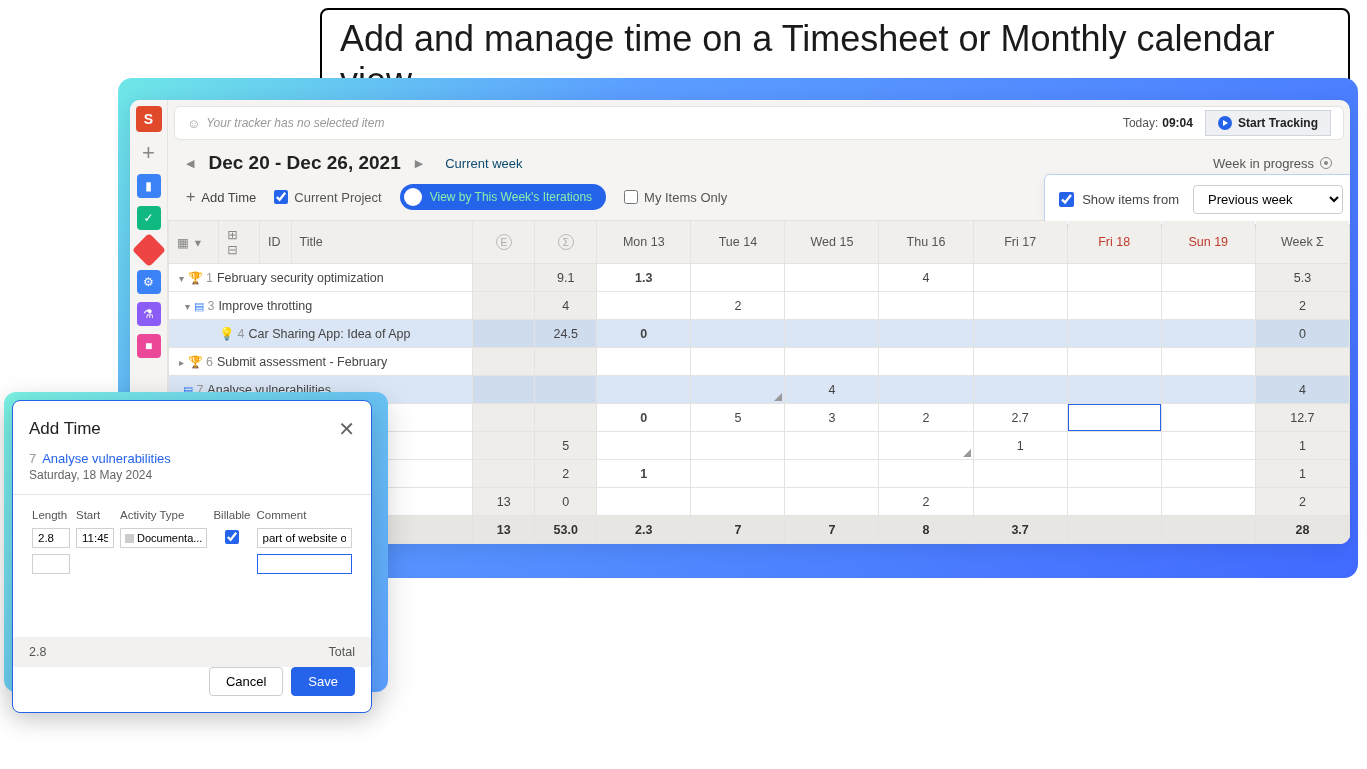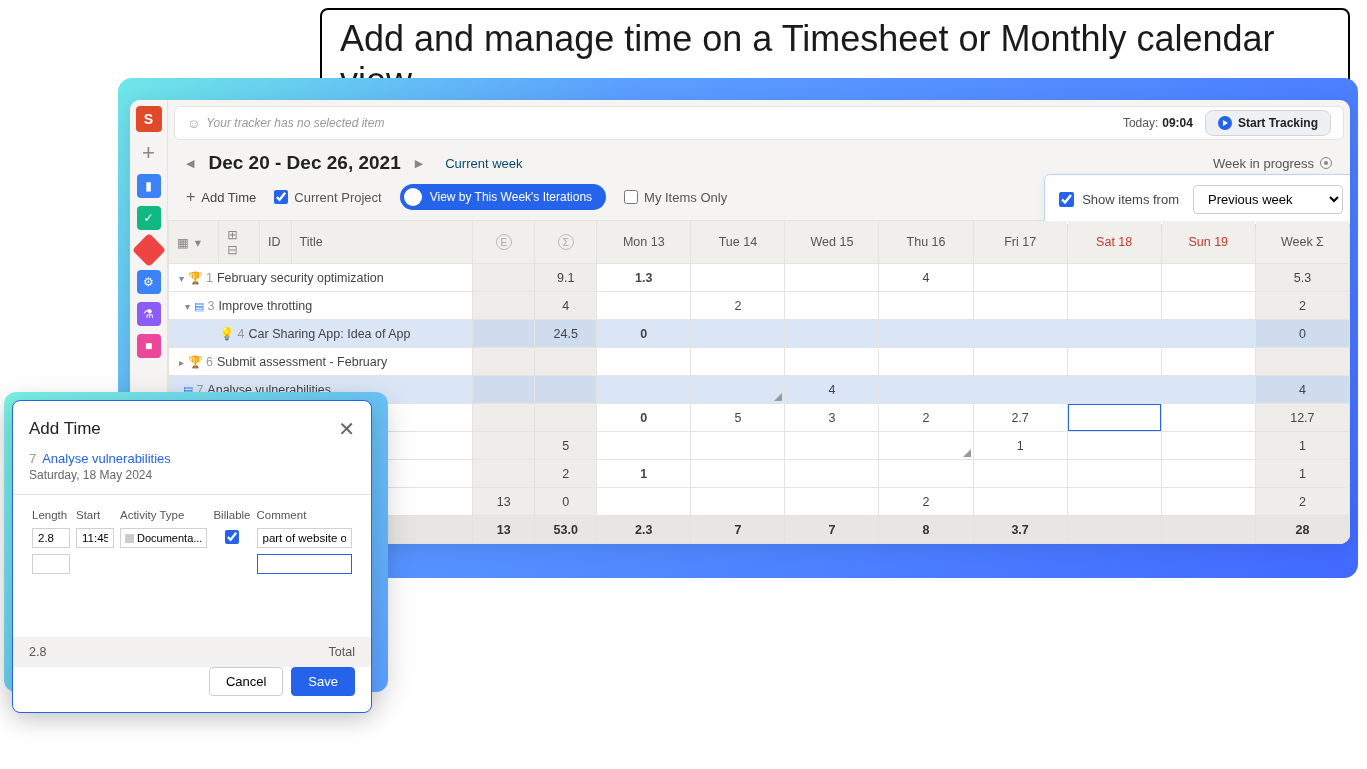--- a/index.html
+++ b/index.html
@@ -37,21 +37,21 @@
 .topbar {
   height: 34px; background: #fff; border-bottom: 1px solid #e5e3e0;
   display: flex; align-items: center; padding: 0 12px; font-size: 12px; color: #999;
   margin: 6px 6px 0 6px; border-radius: 6px; border:1px solid #e5e3e0;
 }
 .topbar .clock-icon { margin-right: 6px; font-size:13px;}
 .topbar .status { font-style: italic; flex:1;}
 .topbar .today-label { color:#555; margin-right:4px;}
 .topbar .today-time { color:#222; font-weight:600; margin-right:12px;}
 .topbar .start-btn {
-  background: #eef0f3; border:1px solid #d0d5dc; padding: 5px 12px; border-radius: 8px;
+  background: #eef0f3; border:1px solid #d0d5dc; padding: 5px 12px; border-radius: 0;
   color:#222; font-weight:600; display:flex; align-items:center; gap:6px; font-style:normal;
 }
 .topbar .start-btn .play { width:14px;height:14px;background:#2563eb;border-radius:50%;display:flex;align-items:center;justify-content:center;}
 .topbar .start-btn .play::after{content:'';border-left:5px solid #fff;border-top:3px solid transparent;border-bottom:3px solid transparent;margin-left:2px;}
 
 .header {
   padding: 12px 18px 4px 18px; display:flex; align-items:center; gap:14px;
 }
 .header .nav-arrow { color:#888; font-size:11px; cursor:pointer;}
 .header .range { font-size: 19px; font-weight:700; color:#222;}
@@ -62,21 +62,21 @@
 .header .wip .dot::after{content:'';position:absolute;width:4px;height:4px;background:#888;border-radius:50%;top:3px;left:3px;}
 
 .toolbar {
   padding: 6px 18px 10px 18px; display:flex; align-items:center; gap:18px; font-size:13px; position:relative;
 }
 .toolbar .addtime { display:flex;align-items:center;gap:6px;color:#444;font-weight:500;}
 .toolbar .addtime .plus{font-size:16px;color:#666;}
 .toolbar .chk { display:flex;align-items:center;gap:6px;color:#555;}
 .toolbar .chk input{width:14px;height:14px;accent-color:#2563eb;}
 .toolbar .toggle-pill {
-  background:#2563eb; color:#ffffff; border-radius:14px; padding:4px 14px 4px 4px;
+  background:#2563eb; color:#86efac; border-radius:14px; padding:4px 14px 4px 4px;
   display:flex;align-items:center;gap:8px;font-size:12px;
 }
 .toolbar .toggle-pill .knob{width:18px;height:18px;background:#fff;border-radius:50%;}
 
 .show-box {
   position:absolute; right:-8px; top:-4px; background:#fff;border:1.5px solid #bcd3f7;border-radius:6px;
   padding:10px 14px;display:flex;align-items:center;gap:14px; box-shadow:0 2px 8px rgba(0,0,0,0.06);
 }
 .show-box .lbl{display:flex;align-items:center;gap:8px;color:#444;font-size:13px;}
 .show-box .lbl input{width:15px;height:15px;accent-color:#2563eb;}
@@ -215,21 +215,21 @@
             <th style="width:38px;text-align:left"><span style="color:#888">⊞ ⊟</span></th>
             <th style="width:26px;text-align:left">ID</th>
             <th style="text-align:left;width:170px">Title</th>
             <th style="width:58px"><span class="circ">E</span></th>
             <th style="width:58px"><span class="circ">Σ</span></th>
             <th style="width:88px">Mon 13</th>
             <th style="width:88px">Tue 14</th>
             <th style="width:88px">Wed 15</th>
             <th style="width:88px">Thu 16</th>
             <th style="width:88px">Fri 17</th>
-            <th style="width:88px" class="weekend">Sat 18</th>
+            <th style="width:88px" class="weekend">Fri 18</th>
             <th style="width:88px" class="weekend">Sun 19</th>
             <th style="width:88px">Week Σ</th>
           </tr>
         </thead>
         <tbody id="grid-body">
             <tr>
               <td class="title-cell" colspan="4" style="padding-left:10px"><span class="chev">▾</span><span class="trophy">🏆</span><span class="idnum">1</span><span>February security optimization</span></td>
               <td class="sum-col"></td>
               <td class="sum-col">9.1</td>
               <td><b>1.3</b></td>

